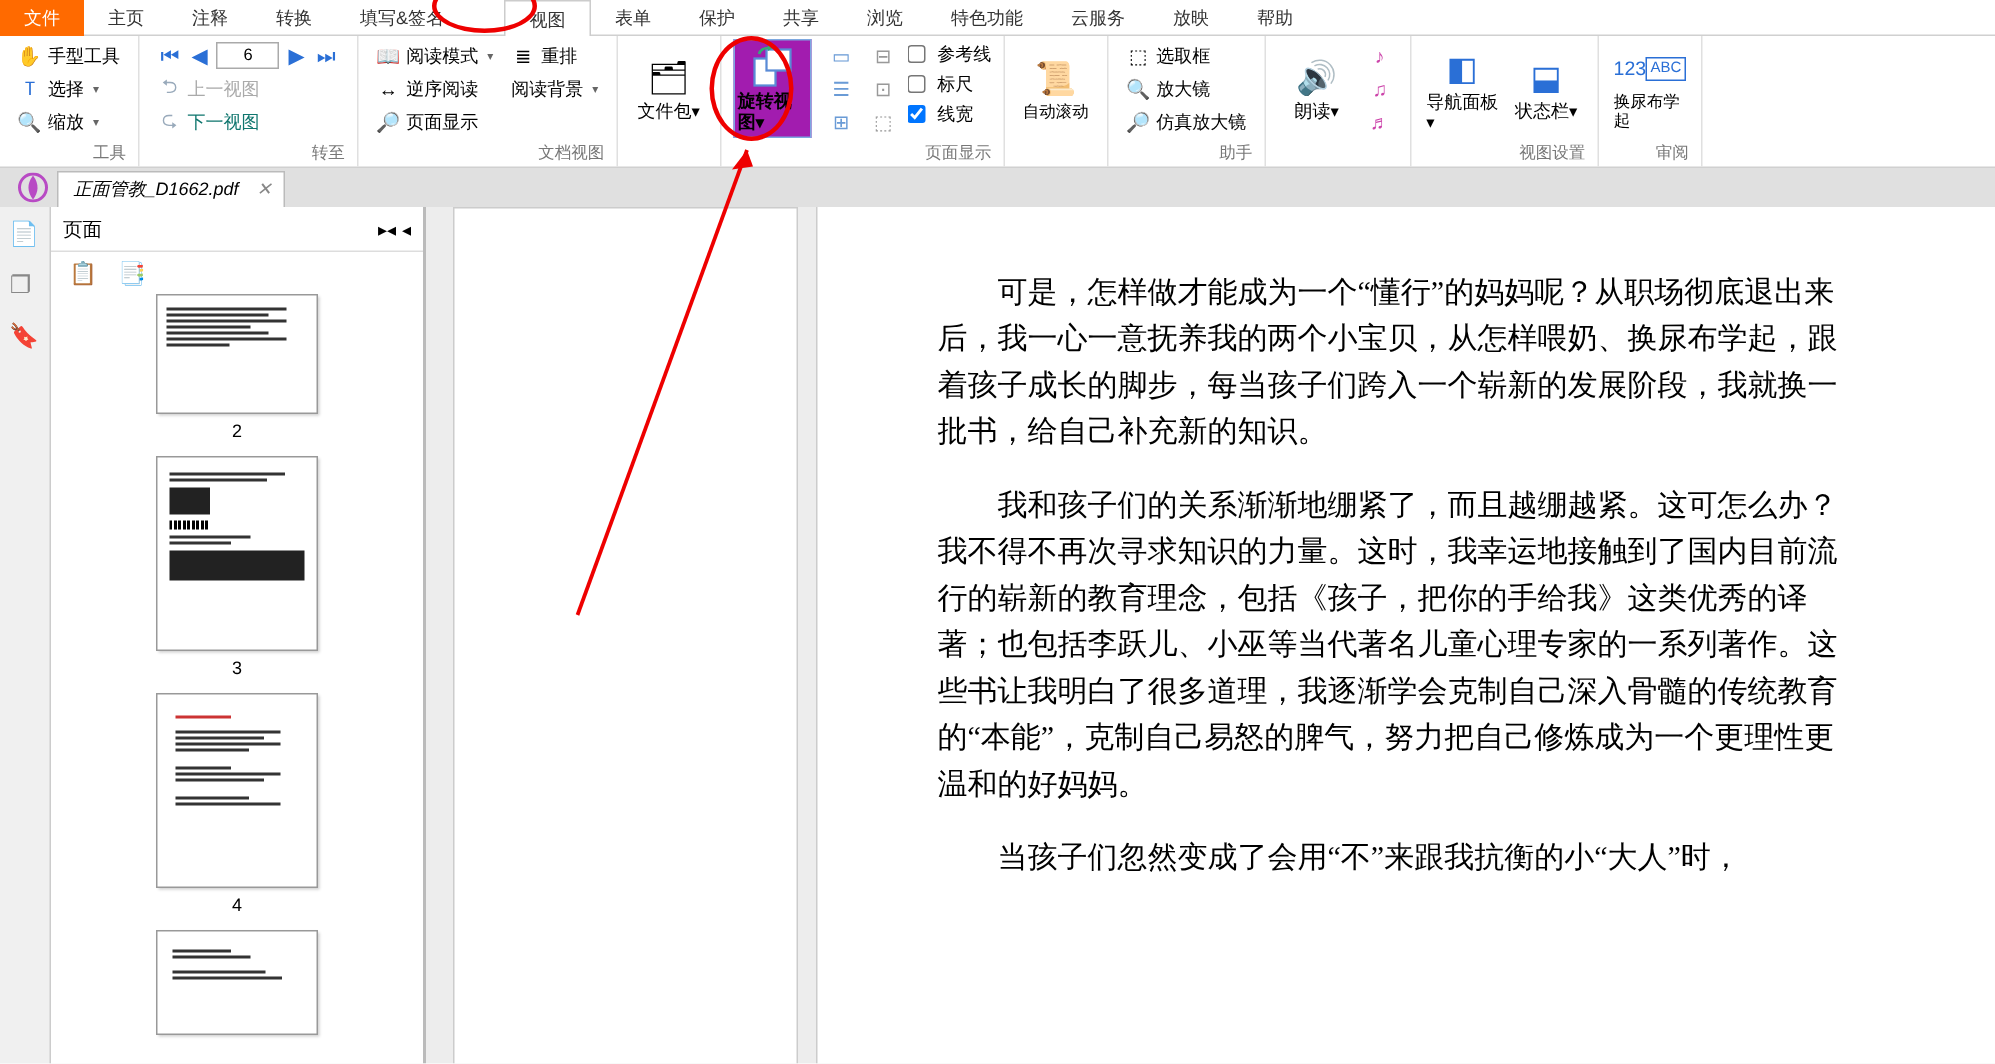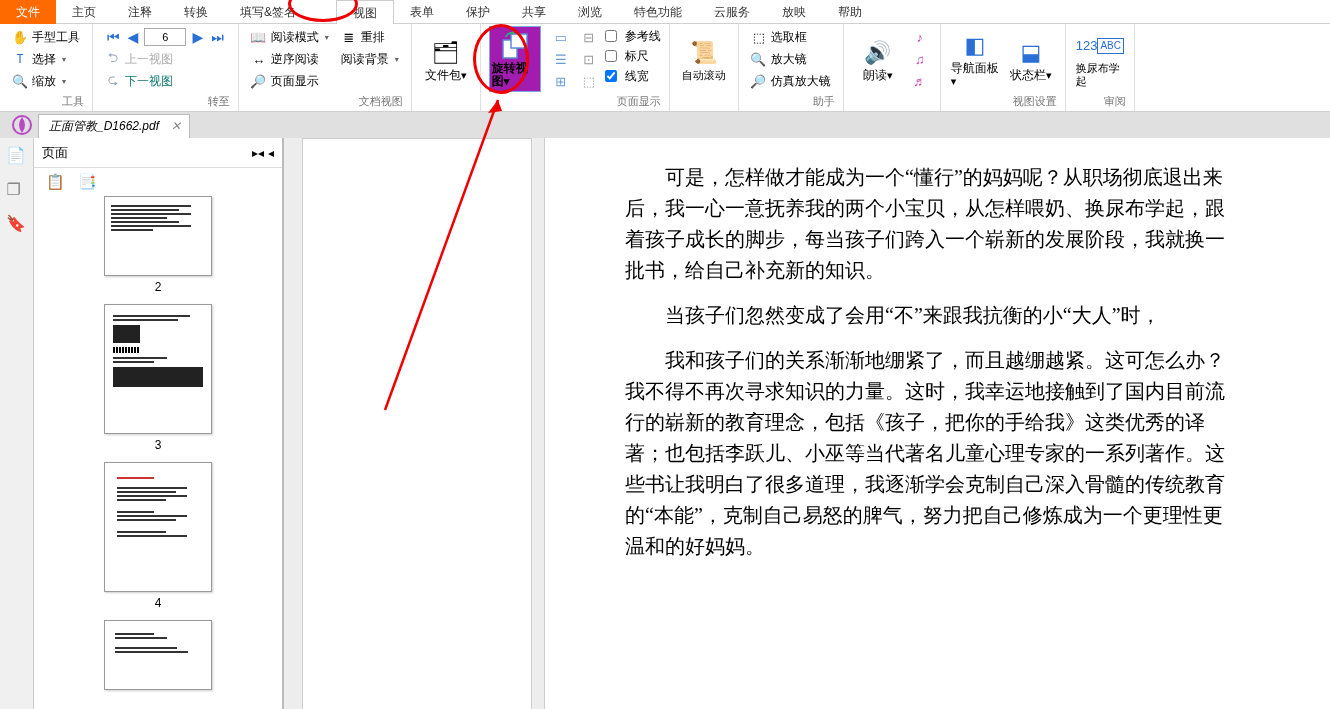--- a/index.html
+++ b/index.html
@@ -51,21 +51,21 @@
 .fake-line{height:2px;background:#333;margin:2px 0;}
 .fake-line.w1{width:85%;}
 .fake-line.w2{width:72%;}
 .fake-line.w3{width:60%;}
 .fake-line.w4{width:45%;}
 .fake-img{height:18px;background:#222;margin:4px 0;}
 .doc-area{flex:1;background:#ededed;position:relative;overflow:hidden;}
 .paper{position:absolute;left:18px;top:0;width:230px;height:600px;background:#fff;border:1px solid #ccc;}
 .paper-main{position:absolute;left:260px;top:0;right:0;height:600px;background:#fff;border-left:1px solid #ccc;padding:24px 90px 20px 80px;}
 .paper-main p{font-size:20px;line-height:31px;font-family:"SimSun","Songti SC",serif;color:#000;margin-bottom:14px;}
-.ind{text-indent:2em;}
+.ind{text-indent:2em;margin-top:18px;}
 .red-circle{position:absolute;border:3px solid #e00;border-radius:50%;pointer-events:none;z-index:10;}
 .arrow-svg{position:absolute;pointer-events:none;z-index:9;}
 </style>
 </head>
 <body>
 
 <div class="menubar">
   <div class="menu-item file">文件</div>
   <div class="menu-item">主页</div>
   <div class="menu-item">注释</div>
@@ -379,22 +379,22 @@
         <div class="fake-line w2"></div>
           <div class="fake-line w1"></div>
       </div>
     </div>
   </div>
 
   <div class="doc-area">
     <div class="paper"></div>
     <div class="paper-main">
       <p class="ind">可是，怎样做才能成为一个“懂行”的妈妈呢？从职场彻底退出来后，我一心一意抚养我的两个小宝贝，从怎样喂奶、换尿布学起，跟着孩子成长的脚步，每当孩子们跨入一个崭新的发展阶段，我就换一批书，给自己补充新的知识。</p>
+      <p class="ind">我和孩子们的关系渐渐地绷紧了，而且越绷越紧。这可怎么办？我不得不再次寻求知识的力量。这时，我幸运地接触到了国内目前流行的崭新的教育理念，包括《孩子，把你的手给我》这类优秀的译著；也包括李跃儿、小巫等当代著名儿童心理专家的一系列著作。这些书让我明白了很多道理，我逐渐学会克制自己深入骨髓的传统教育的“本能”，克制自己易怒的脾气，努力把自己修炼成为一个更理性更温和的好妈妈。</p>
       <p class="ind">当孩子们忽然变成了会用“不”来跟我抗衡的小“大人”时，</p>
-      <p class="ind">我和孩子们的关系渐渐地绷紧了，而且越绷越紧。这可怎么办？我不得不再次寻求知识的力量。这时，我幸运地接触到了国内目前流行的崭新的教育理念，包括《孩子，把你的手给我》这类优秀的译著；也包括李跃儿、小巫等当代著名儿童心理专家的一系列著作。这些书让我明白了很多道理，我逐渐学会克制自己深入骨髓的传统教育的“本能”，克制自己易怒的脾气，努力把自己修炼成为一个更理性更温和的好妈妈。</p>
     </div>
   </div>
 </div>
 
 <div class="red-circle" style="left:288px;top:-14px;width:70px;height:36px;"></div>
 <div class="red-circle" style="left:473px;top:24px;width:56px;height:70px;"></div>
 <svg class="arrow-svg" style="left:380px;top:95px;" width="140" height="320">
   <line x1="5" y1="315" x2="118" y2="5" stroke="#e00" stroke-width="2.5"></line>
   <polygon points="118,5 108,18 122,16" fill="#e00"></polygon>
 </svg>

